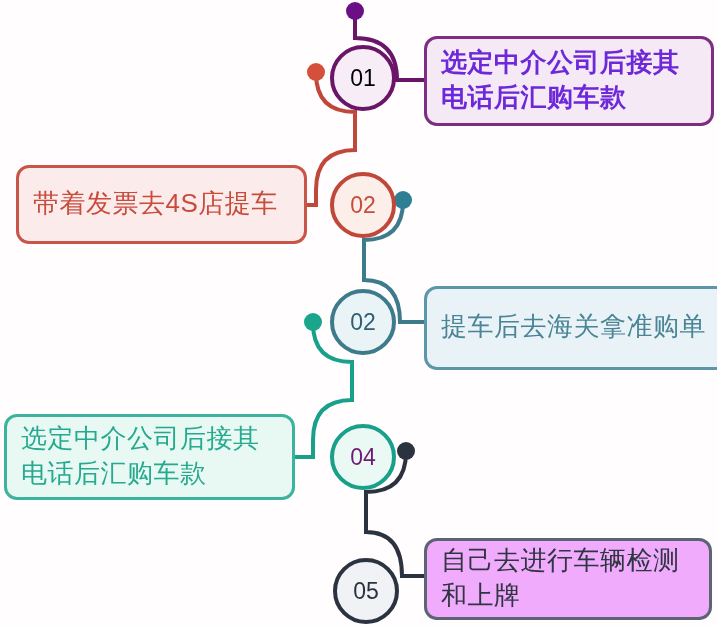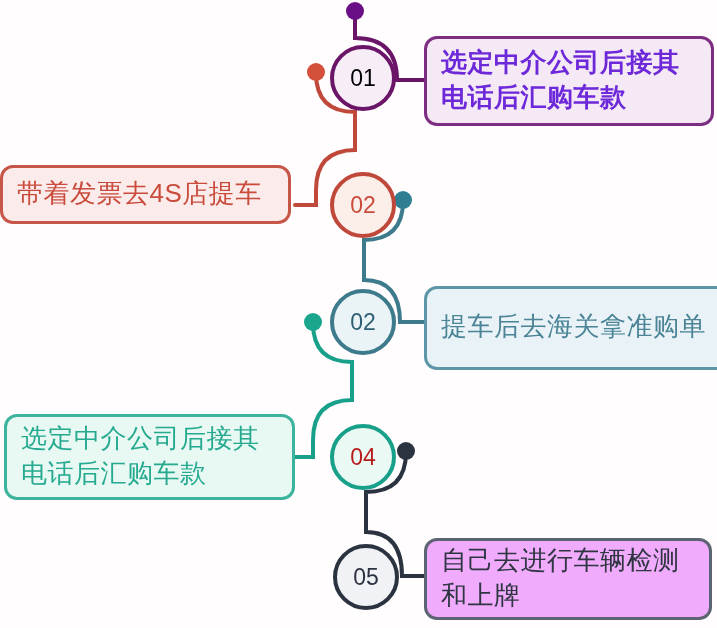--- a/index.html
+++ b/index.html
@@ -101,38 +101,38 @@
   <div class="step-circle" style="left:330px; top:45px; border-color:#6b1569; background:#f6edf6;">
     <span>01</span>
   </div>
   <div class="bubble" style="left:424px; top:36px; width:290px; height:90px; background:#f4e9f4; border-color:#7d2d82;">
     <p style="color:#6d28d9;font-weight:bold;">选定中介公司后接其电话后汇购车款</p>
   </div>
 
   <div class="step-circle" style="left:330px; top:172px; border-color:#c0483a; background:#fceee9;">
     <span style="color:#c94b3c;">02</span>
   </div>
-  <div class="bubble" style="left:0; top:165px; width:291px; height:59px; background:#fbeceb; border-color:#c75548;">
+  <div class="bubble" style="left:16px; top:165px; width:291px; height:79px; background:#fbeceb; border-color:#c75548;">
     <p style="color:#c94b3c;">带着发票去4S店提车</p>
   </div>
 
   <div class="step-circle" style="left:330px; top:289px; border-color:#3d7a8c; background:#eaf4f7;">
     <span style="color:#2f5f75;">02</span>
   </div>
   <div class="bubble" style="left:424px; top:286px; width:310px; height:84px; background:#e9f3f7; border-color:#5d96a8;">
     <p style="color:#4a8496;">提车后去海关拿准购单</p>
   </div>
 
   <div class="step-circle" style="left:330px; top:424px; border-color:#18a08a; background:#eaf9f4;">
-    <span style="color:#b91c1c;">04</span>
+    <span style="color:#701a75;">04</span>
   </div>
   <div class="bubble" style="left:4px; top:414px; width:291px; height:86px; background:#e8f8f3; border-color:#3cb39c;">
     <p style="color:#25a98f;">选定中介公司后接其电话后汇购车款</p>
   </div>
 
-  <div class="step-circle" style="left:333px; top:544px; border-color:#2c3340; background:#f1f2f5;">
+  <div class="step-circle" style="left:333px; top:558px; border-color:#2c3340; background:#f1f2f5;">
     <span style="color:#2c3340;">05</span>
   </div>
   <div class="bubble" style="left:424px; top:538px; width:288px; height:82px; background:#f0abfc; border-color:#5c6473;">
     <p style="color:#2f3642;">自己去进行车辆检测和上牌</p>
   </div>
 
 </div>
 
 </body></html>

